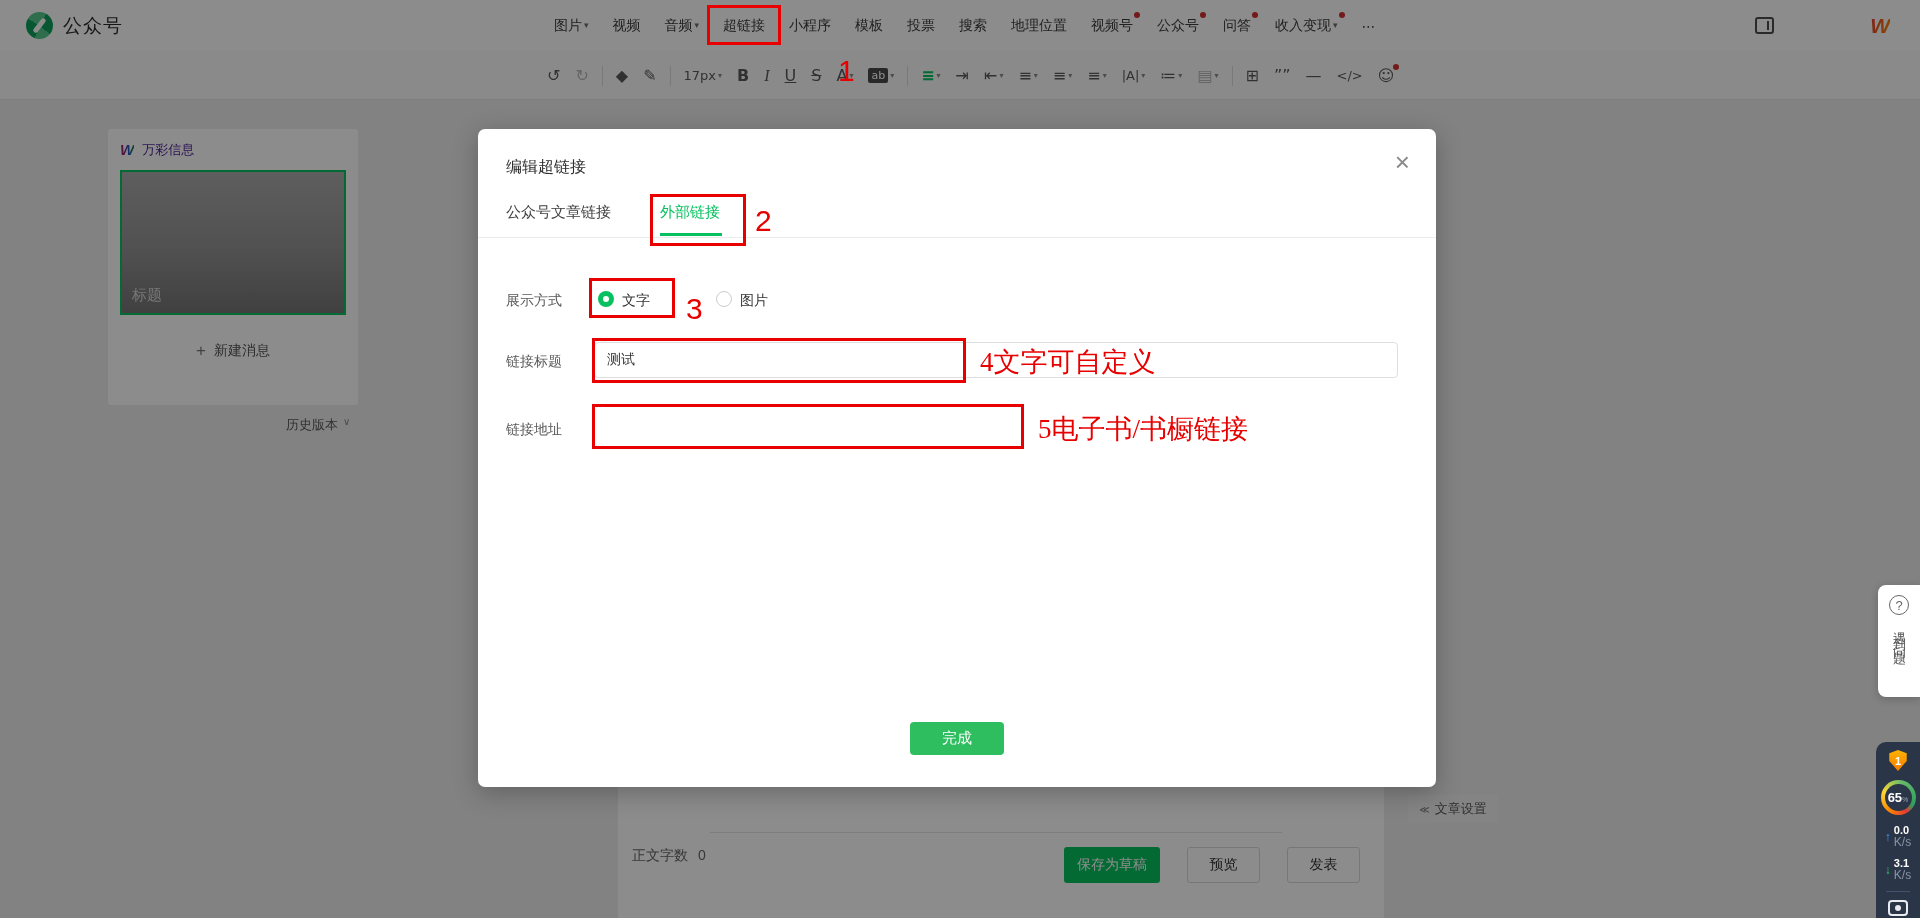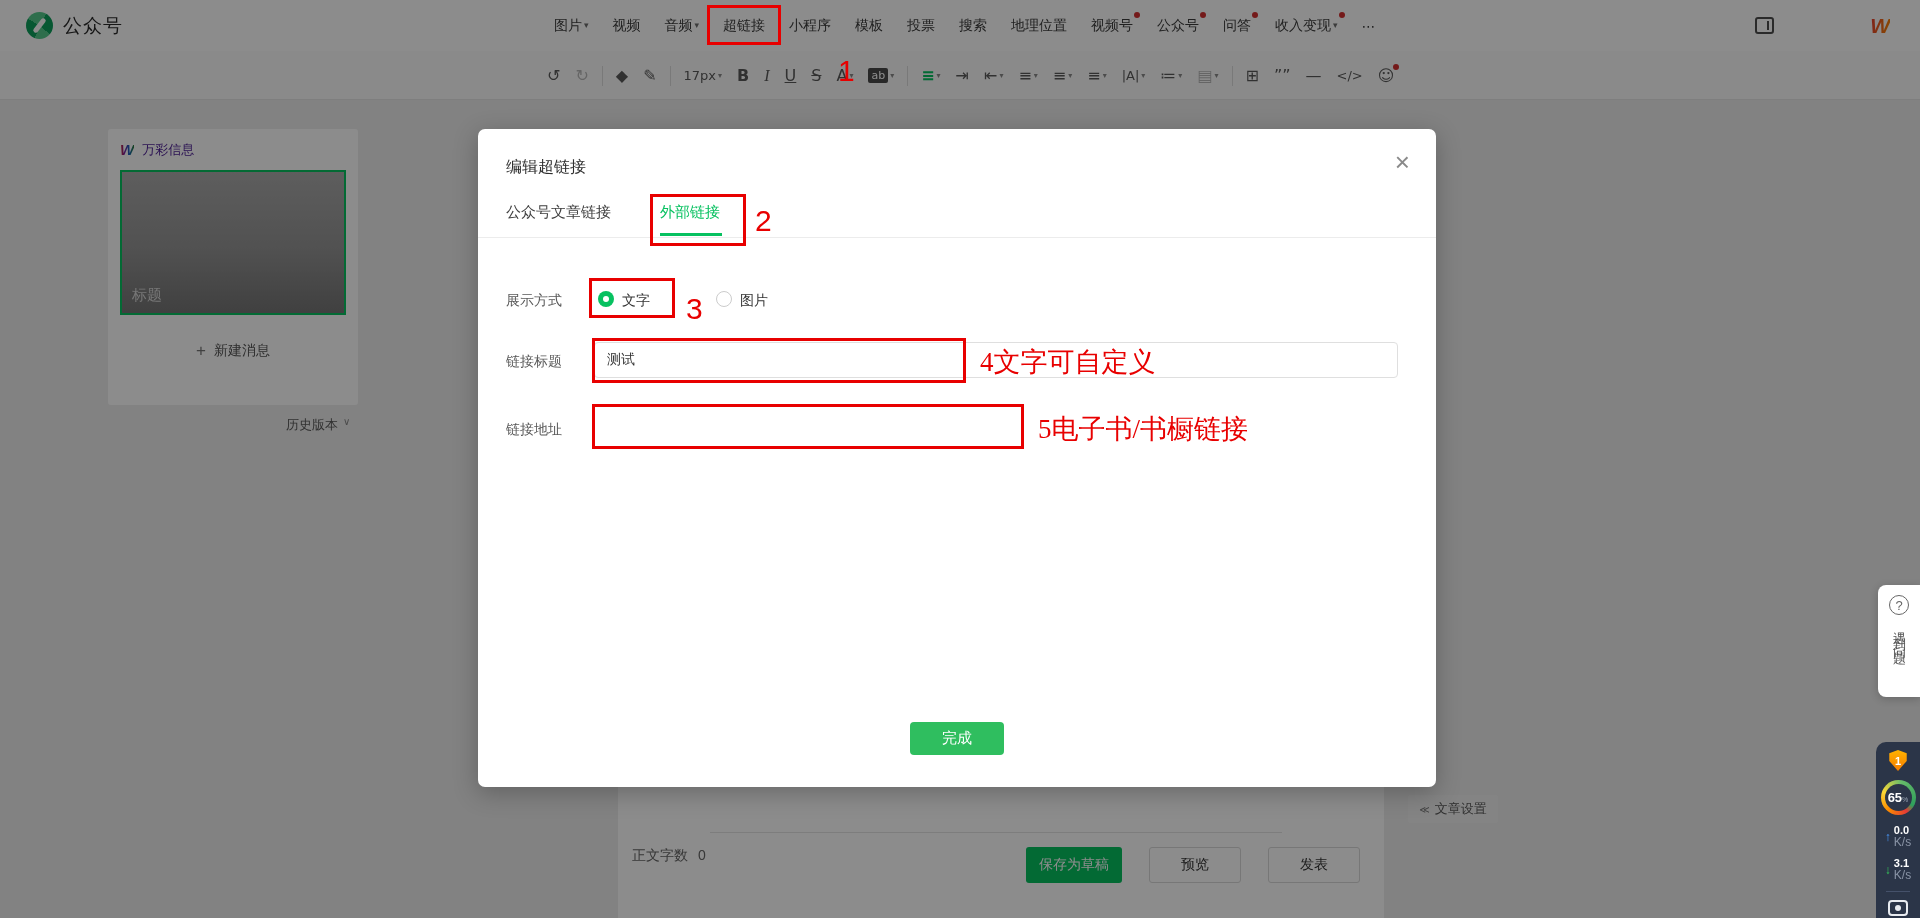--- a/index.html
+++ b/index.html
@@ -48,21 +48,21 @@
   .new-msg .plus{font-size:17px;color:#777777}
   .history{position:absolute;left:286px;top:416px;font-size:13px;color:#5A5A5A;cursor:pointer;display:flex;gap:5px;}
   .history .chev{font-size:10px;color:#888888}
 
   .editor{position:absolute;left:618px;top:129px;width:766px;height:789px;background:#FFFFFF}
   .editor-divider{position:absolute;left:92px;top:703px;width:572px;height:1px;background:#E3E3E3}
   .editor-bottom{position:absolute;left:0;bottom:15px;width:100%;height:56px;display:flex;align-items:flex-start}
   .wordcount{margin-left:14px;font-size:14px;color:#666666;display:flex;gap:10px}
   .eb-buttons{position:absolute;right:24px;display:flex;gap:27px}
   .btn-save{width:96px;height:36px;background:#07C160;color:#FFFFFF;font-size:14px;border:none;border-radius:3px;cursor:pointer}
-  .btn-plain{width:92px;height:36px;background:#FFFFFF;color:#353535;font-size:14px;border:1px solid #D9D9D9;border-radius:3px;cursor:pointer}
+  .btn-plain{width:73px;height:36px;background:#FFFFFF;color:#353535;font-size:14px;border:1px solid #D9D9D9;border-radius:3px;cursor:pointer}
   .article-settings{position:absolute;left:1408px;top:795px;width:90px;height:28px;background:#F1F1F1;border-radius:3px;display:flex;align-items:center;justify-content:center;gap:5px;font-size:13px;color:#5A5A5A;cursor:pointer}
   .article-settings .chev2{font-size:10px;color:#777777}
 
   
   .overlay{position:absolute;inset:0;background:rgba(0,0,0,0.45);z-index:10}
 
   
   .modal{position:absolute;left:478px;top:129px;width:958px;height:658px;background:#FFFFFF;border-radius:7px;box-shadow:0 6px 24px rgba(0,0,0,0.25);z-index:20}
   .modal-title{position:absolute;left:28px;top:28px;font-size:16px;color:#2E2E2E}
   .modal-close{position:absolute;right:26px;top:20px;font-size:26px;font-weight:300;color:#8A8A8A;cursor:pointer;line-height:1}

